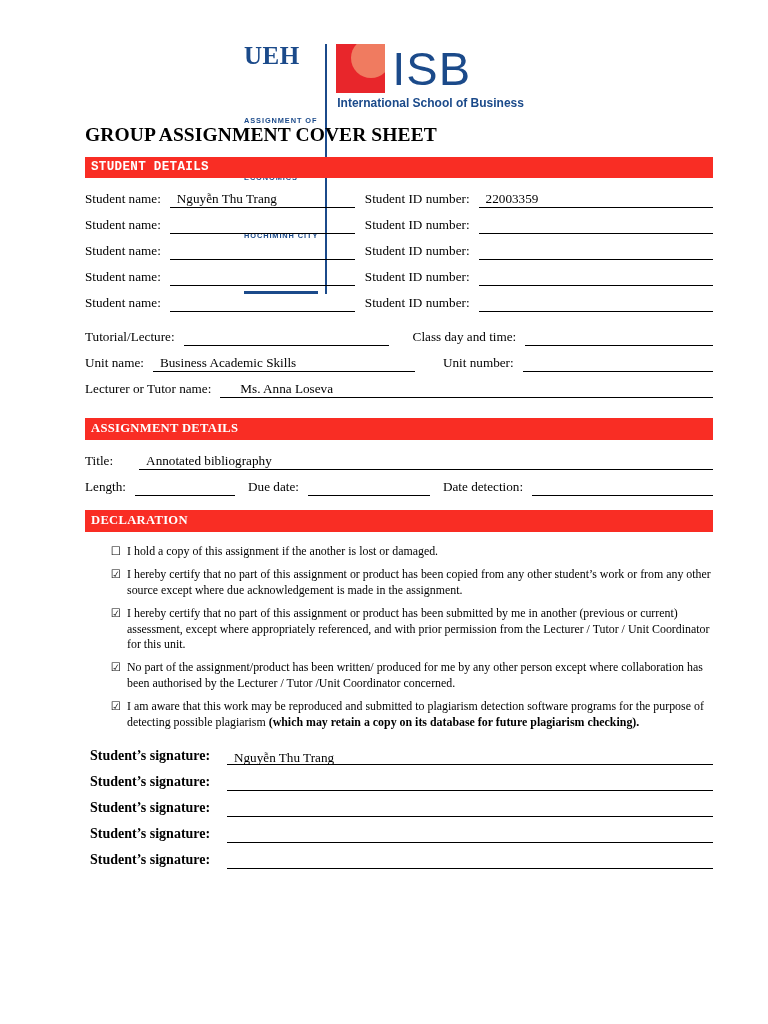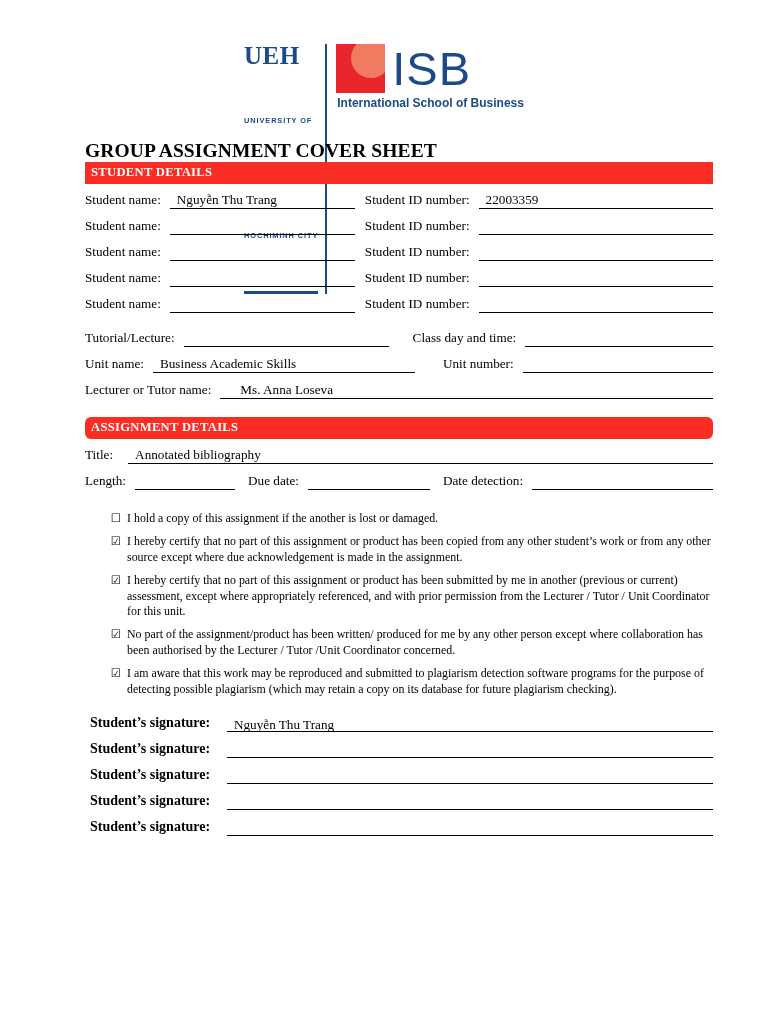--- a/index.html
+++ b/index.html
@@ -141,21 +141,21 @@
     font-size: 12.6px;
     letter-spacing: 0.3px;
     padding: 3px 6px 4px 6px;
     box-sizing: border-box;
     width: 628px;
   }
 
   
   .frow {
     display: flex;
-    align-items: flex-start;
+    align-items: center;
     font-size: 13.2px;
     line-height: 15px;
     height: 26px;
   }
   .lbl {
     white-space: nowrap;
     padding-bottom: 1px;
   }
   .fill {
     border-bottom: 1.1px solid #000;
@@ -191,21 +191,21 @@
   .cbox {
     flex: none;
     width: 12px;
     margin-right: 5px;
     font-family: "DejaVu Sans", sans-serif;
     font-size: 11.5px;
     line-height: 15.4px;
     text-align: center;
   }
   .decl-text { flex: 1 1 auto; }
-  .decl-text b { font-weight: normal; }
+  .decl-text b { font-weight: bold; }
 
   
   .sig-row {
     display: flex;
     align-items: flex-end;
     height: 26px;
   }
   .sig-lbl {
     font-weight: bold;
     font-size: 14px;
@@ -232,42 +232,42 @@
 </style>
 </head>
 <body>
 
 <div class="page">
 
   <div class="logo-block">
     <div class="logo-inner">
       <div class="ueh">
         <div class="ueh-word">UEH</div>
-        <div class="ueh-sub">UNIVERSITY OF</div>
+        <div class="ueh-sub">ASSIGNMENT OF</div>
         <div class="ueh-sub">ECONOMICS</div>
         <div class="ueh-sub">HOCHIMINH CITY</div>
         <div class="ueh-rule"></div>
       </div>
       <div class="isb">
         <div class="isb-top">
           <div class="isb-mark">
             <div class="blob"></div>
           </div>
           <div class="isb-letters">ISB</div>
         </div>
         <div class="isb-tag">International School of Business</div>
       </div>
     </div>
   </div>
 
-  <div class="content" style="top:140px;">
+  <div class="content" style="top:124px;">
 
     <div class="doc-title">GROUP ASSIGNMENT COVER SHEET</div>
 
-    <div class="band" style="margin-top:0;">STUDENT DETAILS</div>
+    <div class="band" style="margin-top:11px;font-family:Liberation Mono, monospace;">STUDENT DETAILS</div>
 
     <div style="margin-top:8px;">
       <div class="frow">
         <div class="lbl">Student name:</div>
         <div class="fill" style="width:185px;margin-left:9px;"><span>Nguyễn Thu Trang</span></div>
         <div class="gap-sm"></div>
         <div class="lbl">Student ID number:</div>
         <div class="fill grow" style="margin-left:9px;"><span>22003359</span></div>
       </div>
 
@@ -321,40 +321,41 @@
         <div class="lbl">Unit number:</div>
         <div class="fill grow" style="margin-left:9px;"><span></span></div>
       </div>
 
       <div class="frow">
         <div class="lbl">Lecturer or Tutor name:</div>
         <div class="fill grow" style="margin-left:9px;"><span style="padding-left:13px;">Ms. Anna Loseva</span></div>
       </div>
     </div>
 
-    <div class="band" style="margin-top:9px;border-radius:6px;">ASSIGNMENT DETAILS</div>
+    <div class="band" style="margin-top:16px;">ASSIGNMENT DETAILS</div>
 
     <div style="margin-top:8px;">
       <div class="frow">
         <div class="lbl">Title:</div>
-        <div class="fill grow" style="margin-left:15px;"><span>Annotated bibliography</span></div>
+        <div class="fill grow" style="margin-left:26px;"><span>Annotated bibliography</span></div>
       </div>
 
       <div class="frow">
         <div class="lbl">Length:</div>
         <div class="fill" style="width:100px;margin-left:9px;"><span></span></div>
         <div style="width:13px;flex:none;"></div>
         <div class="lbl">Due date:</div>
         <div class="fill" style="width:122px;margin-left:9px;"><span></span></div>
         <div style="width:13px;flex:none;"></div>
         <div class="lbl">Date detection:</div>
         <div class="fill grow" style="margin-left:9px;"><span></span></div>
       </div>
     </div>
 
+    <div class="band" style="margin-top:10px;">DECLARATION</div>
 
     <div class="decl" style="margin-top:12px;">
       <div class="decl-item">
         <div class="cbox">☐</div>
         <div class="decl-text"><span>I hold a copy of this assignment if the another is lost or damaged.</span><b></b></div>
       </div>
       <div class="decl-item">
         <div class="cbox">☑</div>
         <div class="decl-text"><span>I hereby certify that no part of this assignment or product has been copied from any other student’s work or from any other source except where due acknowledgement is made in the assignment.</span><b></b></div>
       </div>

